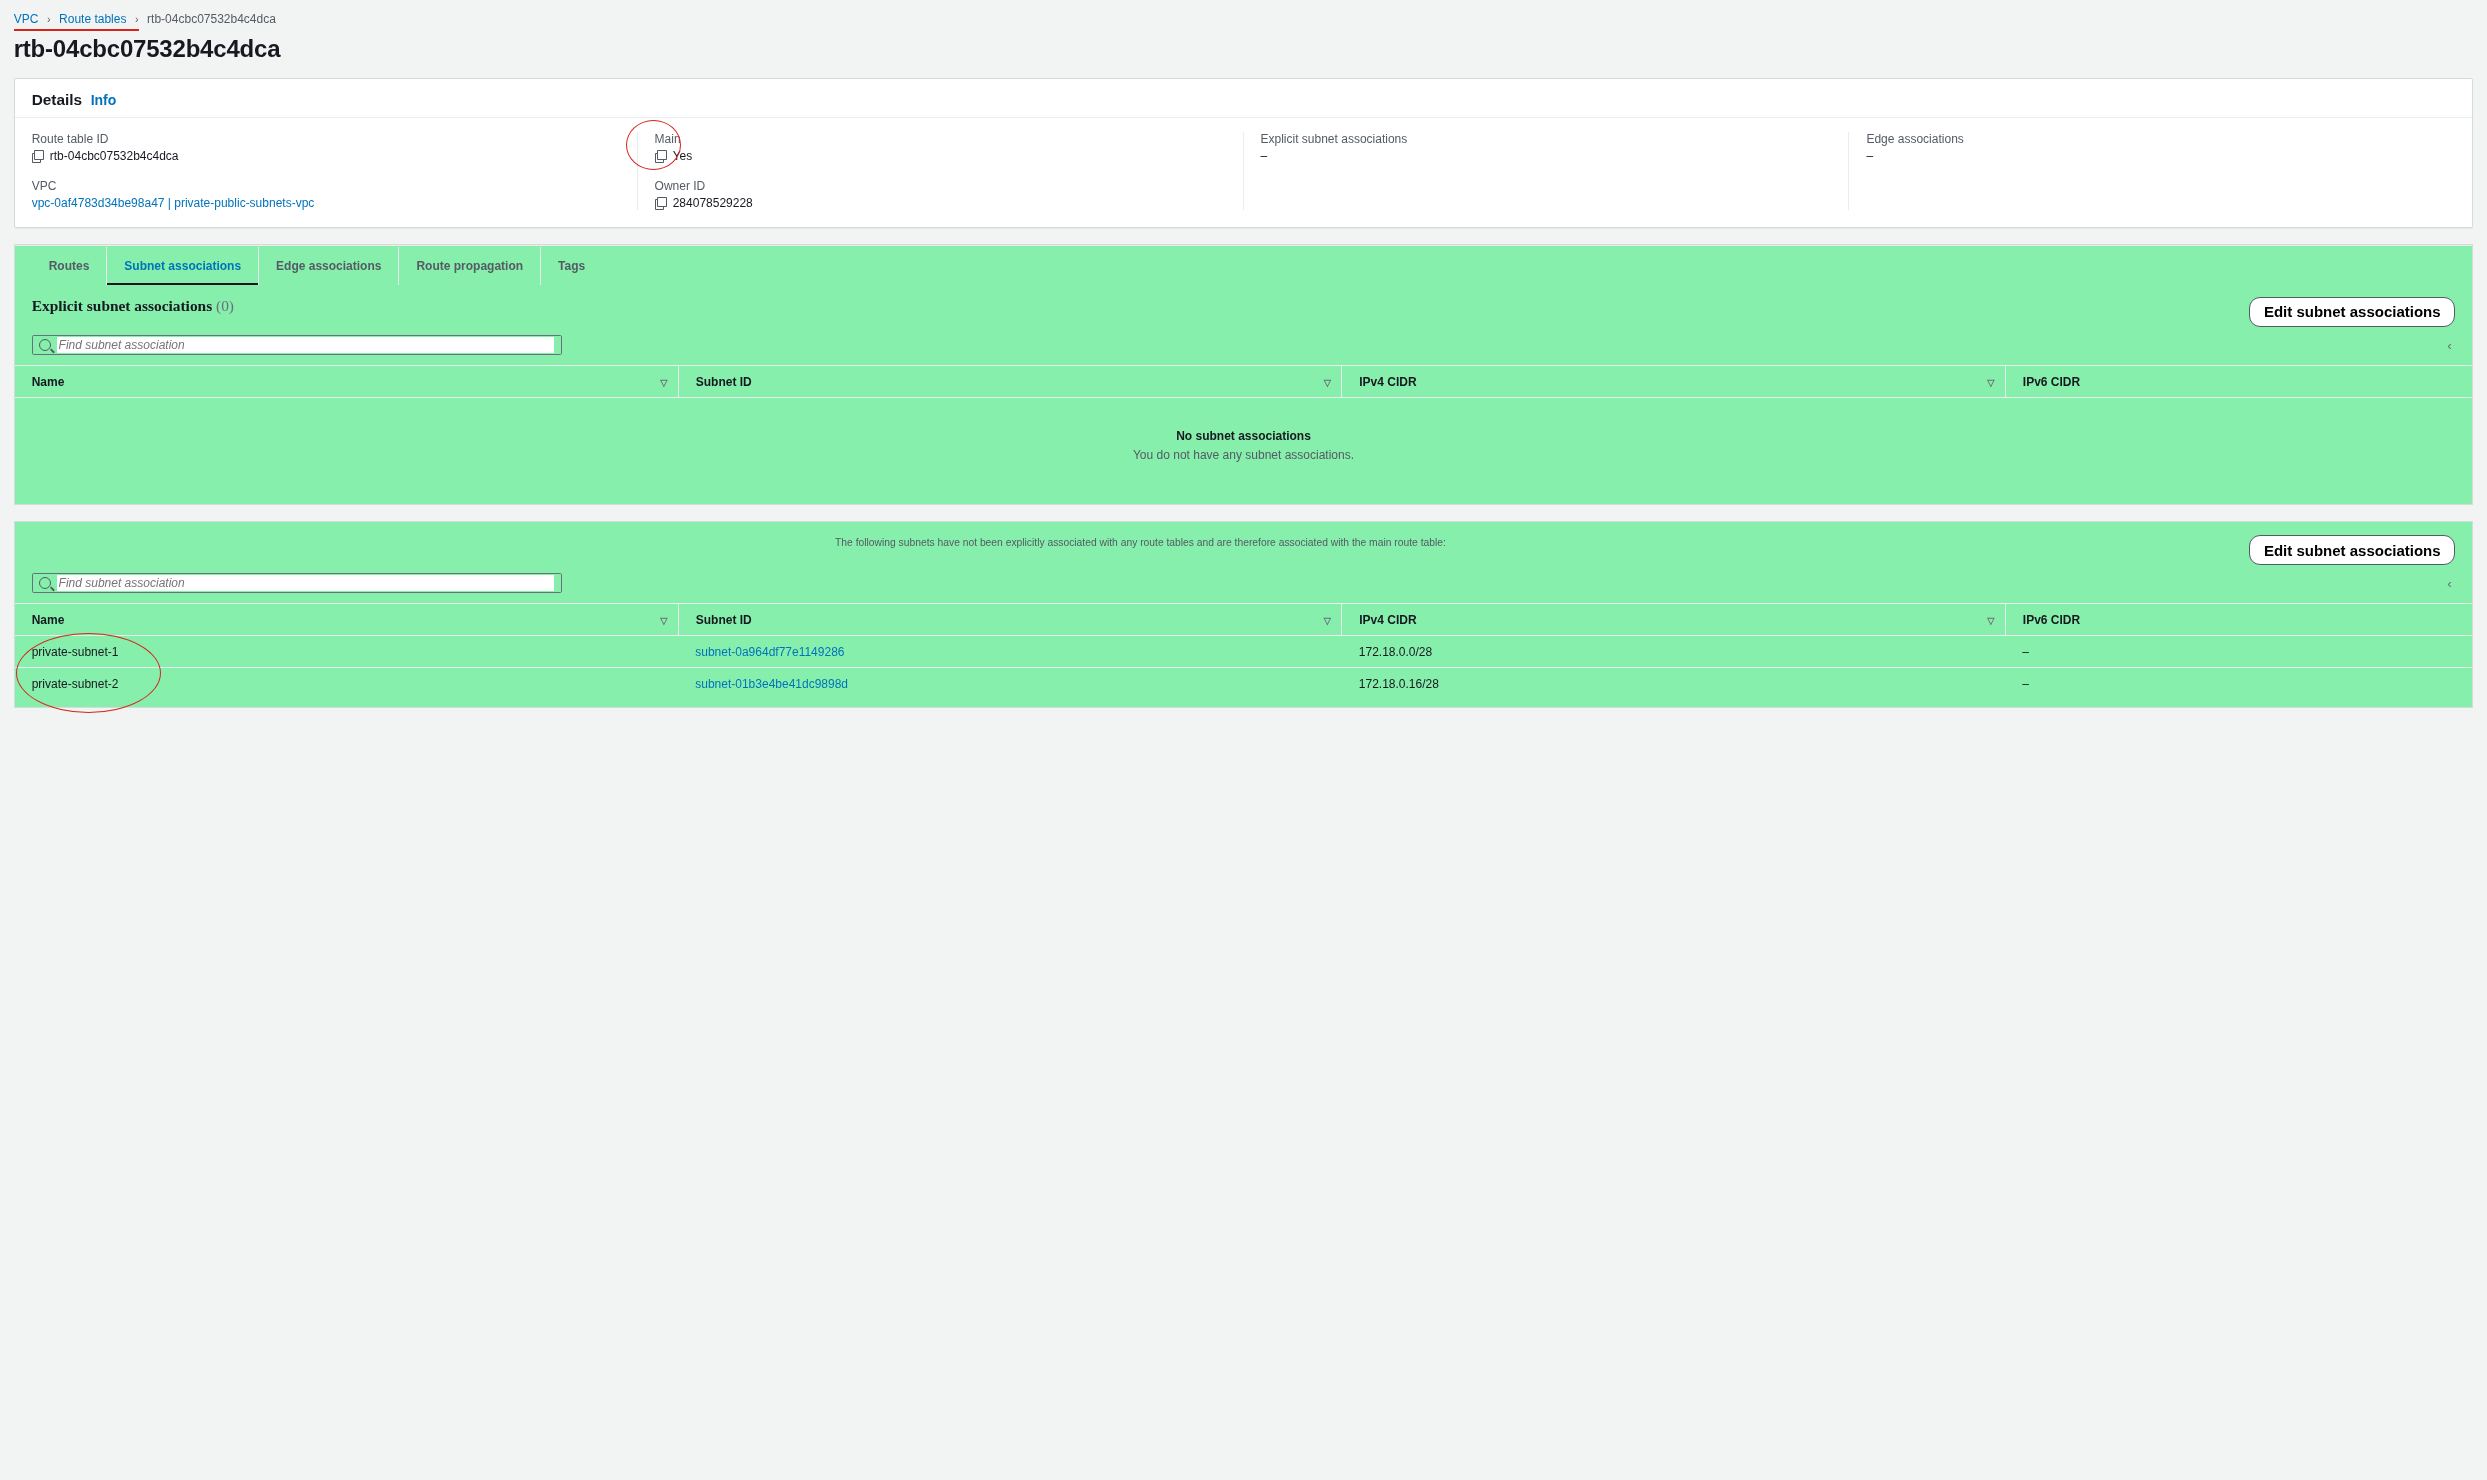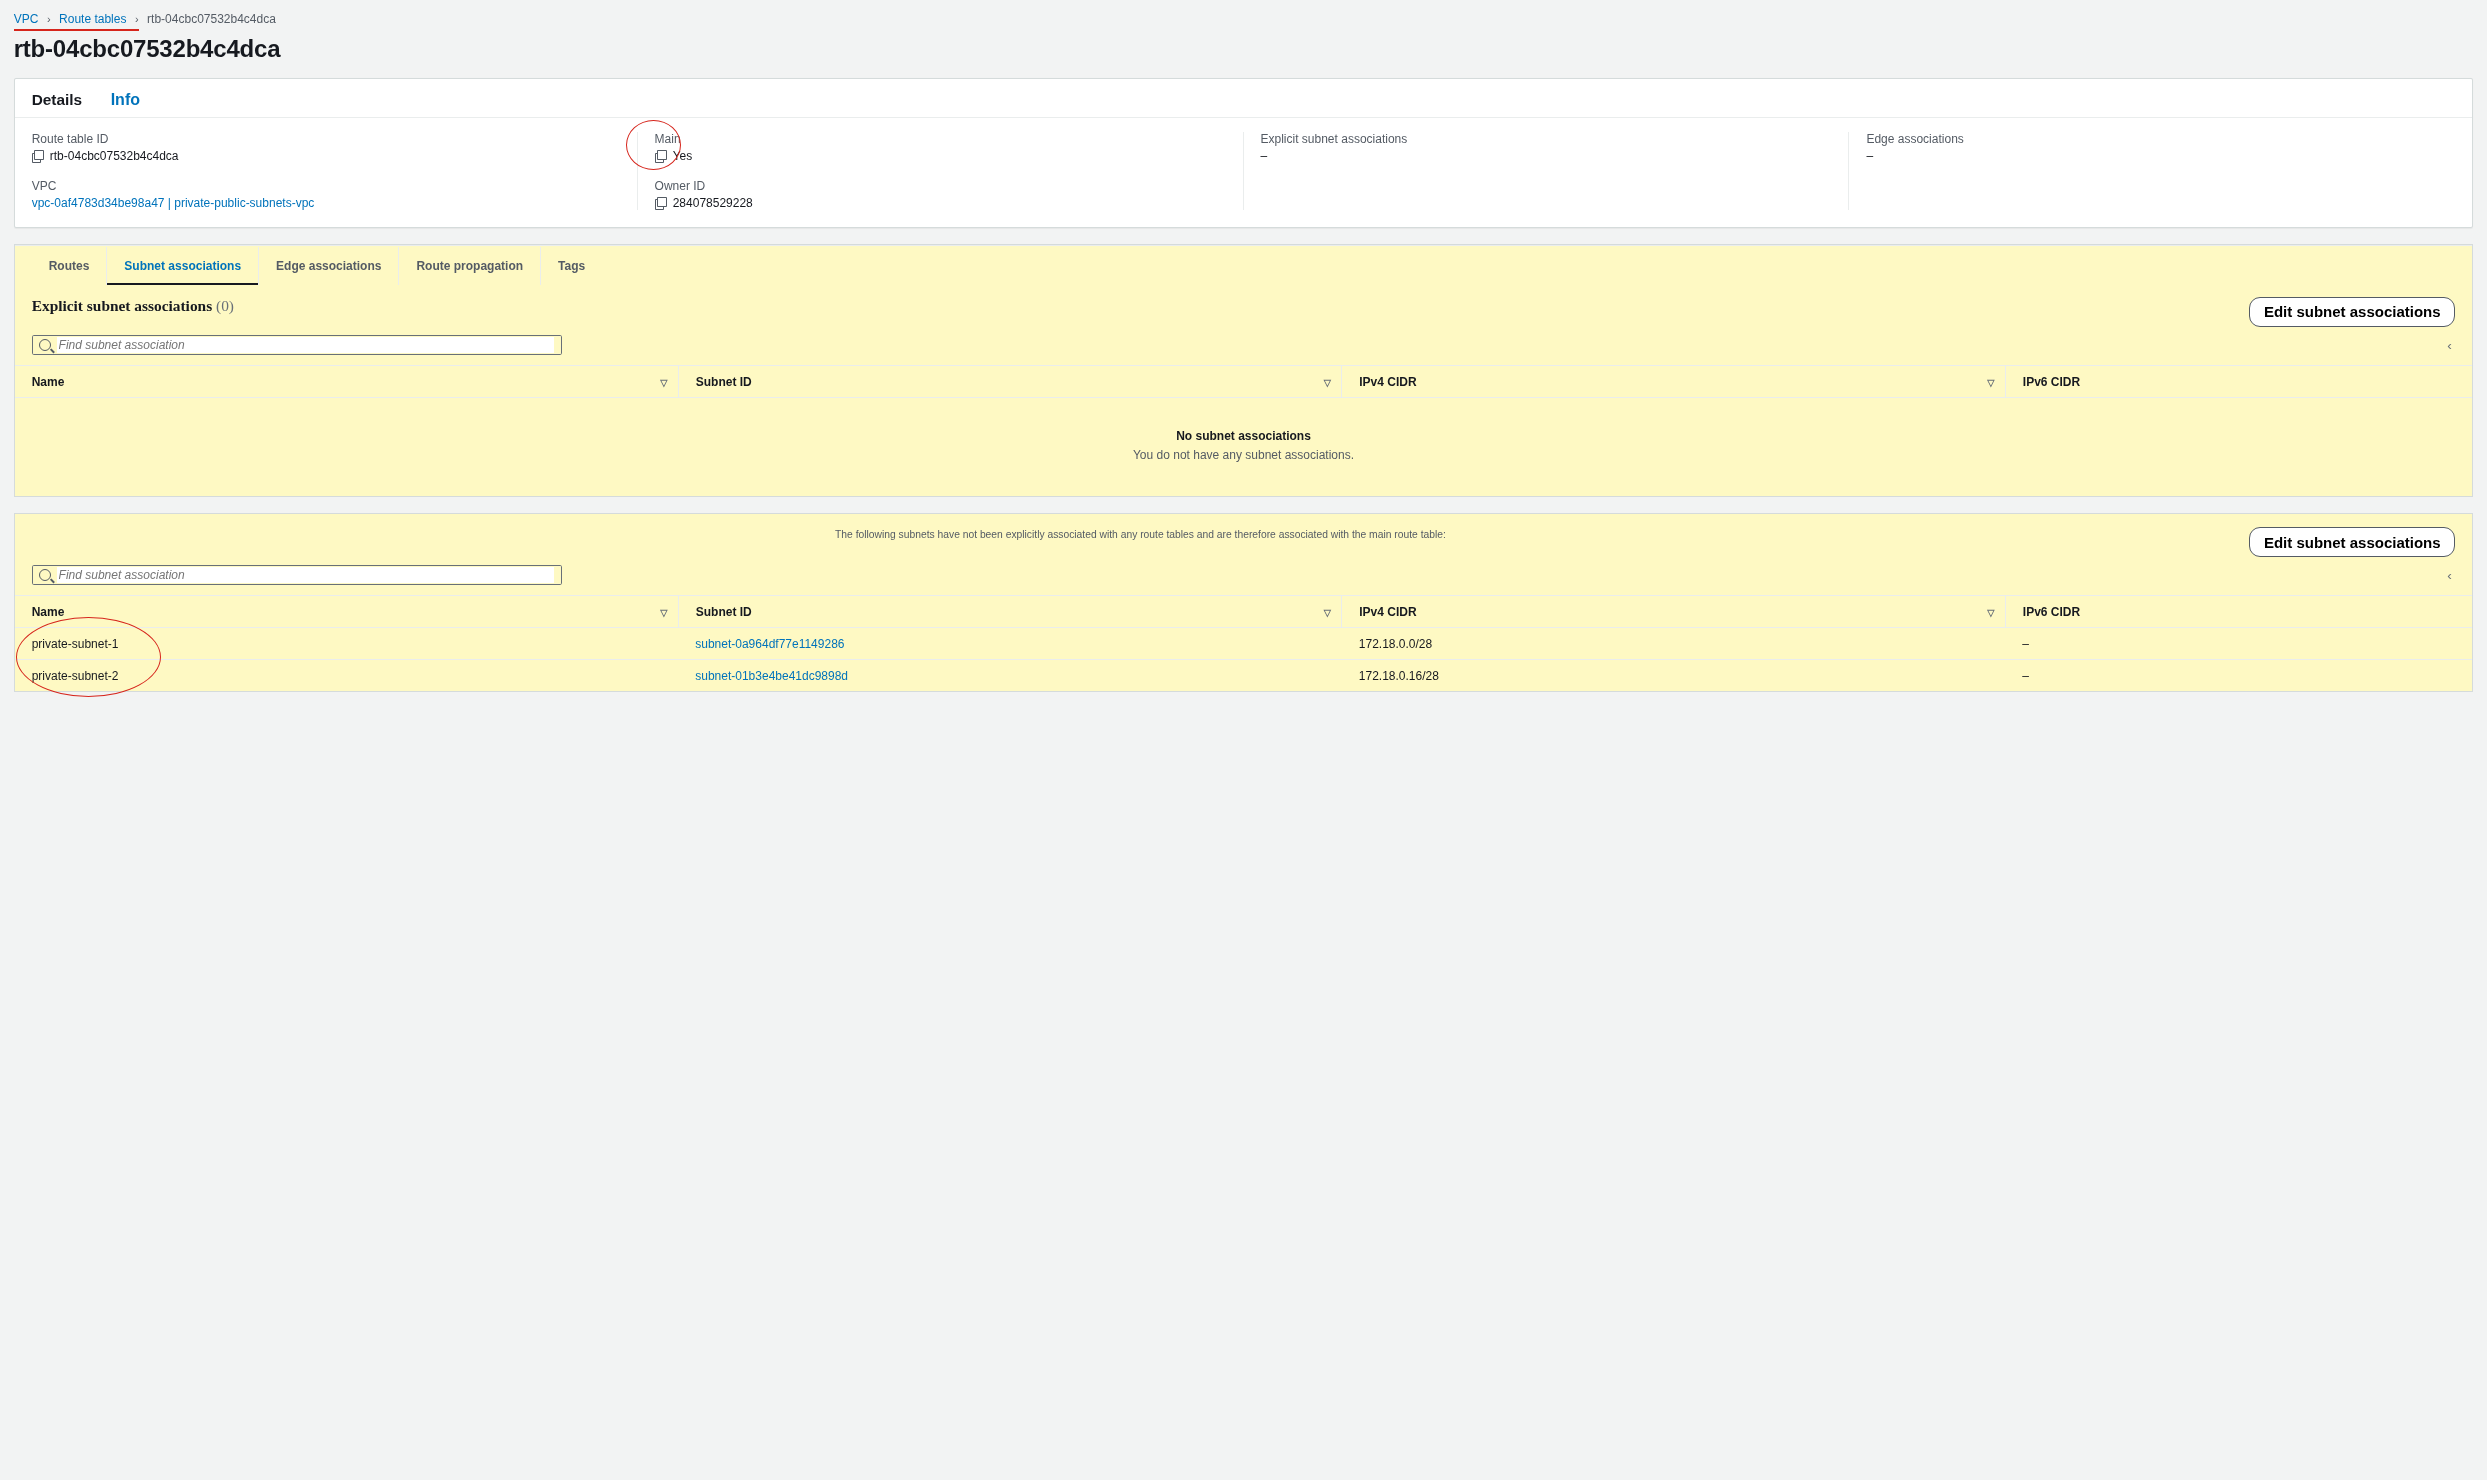--- a/index.html
+++ b/index.html
@@ -52,25 +52,24 @@
     display: flex;
     align-items: baseline;
     gap: 8.5px;
   }
   .panel-header h2 {
     font-size: 15.4px;
     font-weight: 700;
     margin: 0;
   }
   .info-link {
-    font-size: 16px;
+    font-size: 14px;
     font-weight: 600;
     color: #0073bb;
     cursor: pointer;
-    margin-left: 20px;
   }
   .details-grid {
     display: grid;
     grid-template-columns: 1fr 1fr 1fr 1fr;
     padding: 13.7px 17px 17px 17px;
     column-gap: 0;
     row-gap: 15.4px;
   }
   .detail-col {
     border-right: 0.9px solid #eaeded;
@@ -138,25 +137,25 @@
     font-weight: 700;
   }
   .tab.active::after {
     content: "";
     position: absolute;
     left: 0; right: 0; bottom: -0.9px;
     height: 2.6px;
     background: #16191f;
   }
   .section {
-    background: #fef9c3;
+    background: #86efac;
     border: 0.9px solid #d5dbdb;
     margin-top: 0;
     margin-bottom: 15.4px;
-    padding-bottom: 0;
+    padding-bottom: 8px;
   }
   .section-head {
     display: flex;
     justify-content: space-between;
     align-items: flex-start;
     padding: 13.7px 17px 8.5px 17px;
   }
   .section-head .left { flex: 1; }
   .section-head h2 {
     font-size: 15.4px;

